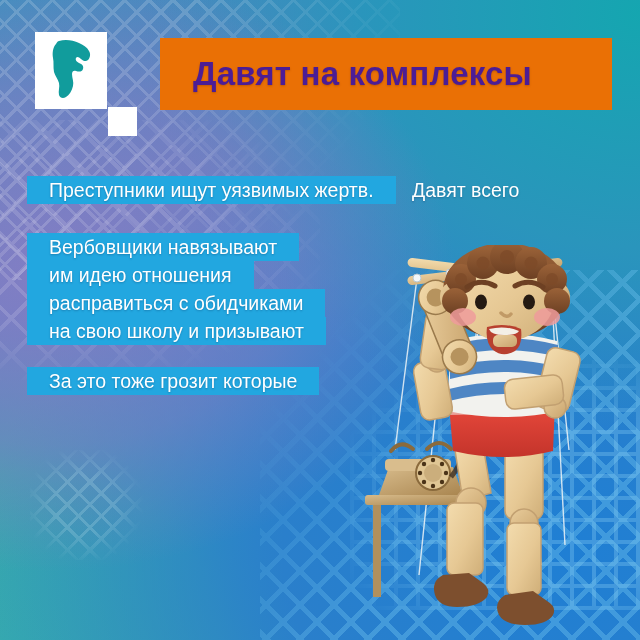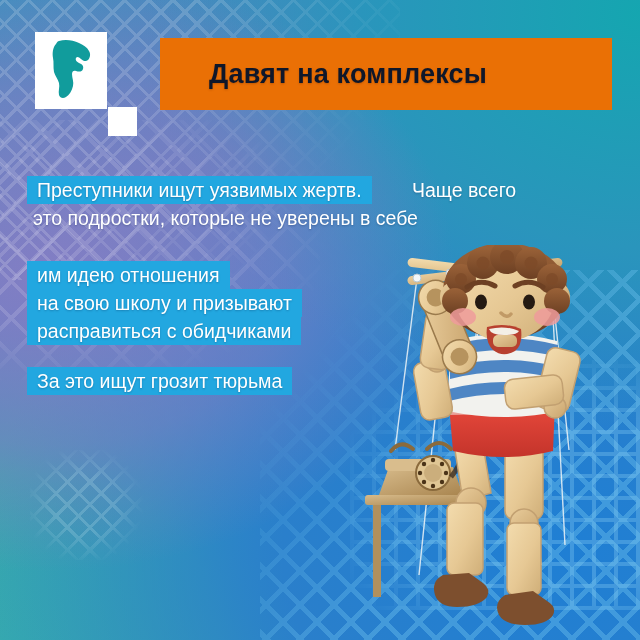--- a/index.html
+++ b/index.html
@@ -78,25 +78,25 @@
     position:absolute;left:73px;top:75px;width:29px;height:29px;background:#ffffff;
   }
 
   
   .header-bar{
     position:absolute;left:160px;top:38px;width:452px;height:72px;
     background:#ea7005;
     display:flex;align-items:center;
   }
   .header-title{
-    color:#0f172a;
-    font-size:27px;
+    color:#4c1d95;
+    font-size:33px;
     font-weight:bold;
     letter-spacing:.2px;
-    padding-left:49px;
+    padding-left:33px;
     white-space:nowrap;
     text-shadow:0 1px 2px rgba(120,50,0,.35);
   }
 
   
   .copy{position:absolute;left:33px;top:176px;width:560px;}
   .para{margin:0;}
   .block-gap-1{height:29px;}
   .block-gap-2{height:22px;}
 
@@ -104,21 +104,21 @@
     display:table;           
     color:#ffffff;
     font-size:19.5px;
     line-height:28px;
     font-weight:500;
     white-space:nowrap;
     text-shadow:0 1px 2px rgba(10,40,80,.30);
   }
   .line.hl{
     background:#22a7e0;
-    padding:0 10px;
+    padding:0 22px;
     margin-left:-6px;
     box-decoration-break:clone;
   }
   .line.plain{
     padding:0 6px;
     margin-left:-6px;
   }
 
   
   .puppet{position:absolute;left:355px;top:245px;width:285px;height:395px;}
@@ -150,39 +150,39 @@
   </div>
 
   <div class="header-bar">
     <div class="header-title">Давят на комплексы</div>
   </div>
 
   <div class="copy">
 
     <div class="para">
       <div class="line hl">Преступники ищут уязвимых жертв.</div>
-      <div class="line plain">это подростки, которые не уверены в себе</div>
     </div>
 
     <div class="block-gap-1"></div>
 
     <div class="para">
+      <div class="line hl">Вербовщики навязывают</div>
       <div class="line hl">им идею отношения</div>
+      <div class="line hl">расправиться с обидчиками</div>
       <div class="line hl">на свою школу и призывают</div>
-      <div class="line hl">расправиться с обидчиками</div>
     </div>
 
     <div class="block-gap-2"></div>
 
     <div class="para">
-      <div class="line hl">За это ищут грозит тюрьма</div>
+      <div class="line hl">За это тоже грозит которые</div>
     </div>
   </div>
 
-  <div style="position:absolute;left:412px;top:176px;color:#fff;font-size:19.5px;line-height:28px;white-space:nowrap;text-shadow:0 1px 2px rgba(10,40,80,.30);font-weight:500;"> Чаще всего</div>
+  <div style="position:absolute;left:412px;top:176px;color:#fff;font-size:19.5px;line-height:28px;white-space:nowrap;text-shadow:0 1px 2px rgba(10,40,80,.30);font-weight:500;"> Давят всего</div>
 
   <div class="puppet">
     <svg width="285" height="395" viewBox="0 0 285 395">
       <defs>
         <linearGradient id="wood" x1="0" y1="0" x2="1" y2="1">
           <stop offset="0%" stop-color="#f3dcae"></stop>
           <stop offset="55%" stop-color="#e6c894"></stop>
           <stop offset="100%" stop-color="#cfae78"></stop>
         </linearGradient>
         <linearGradient id="wood2" x1="0" y1="0" x2="1" y2="1">

